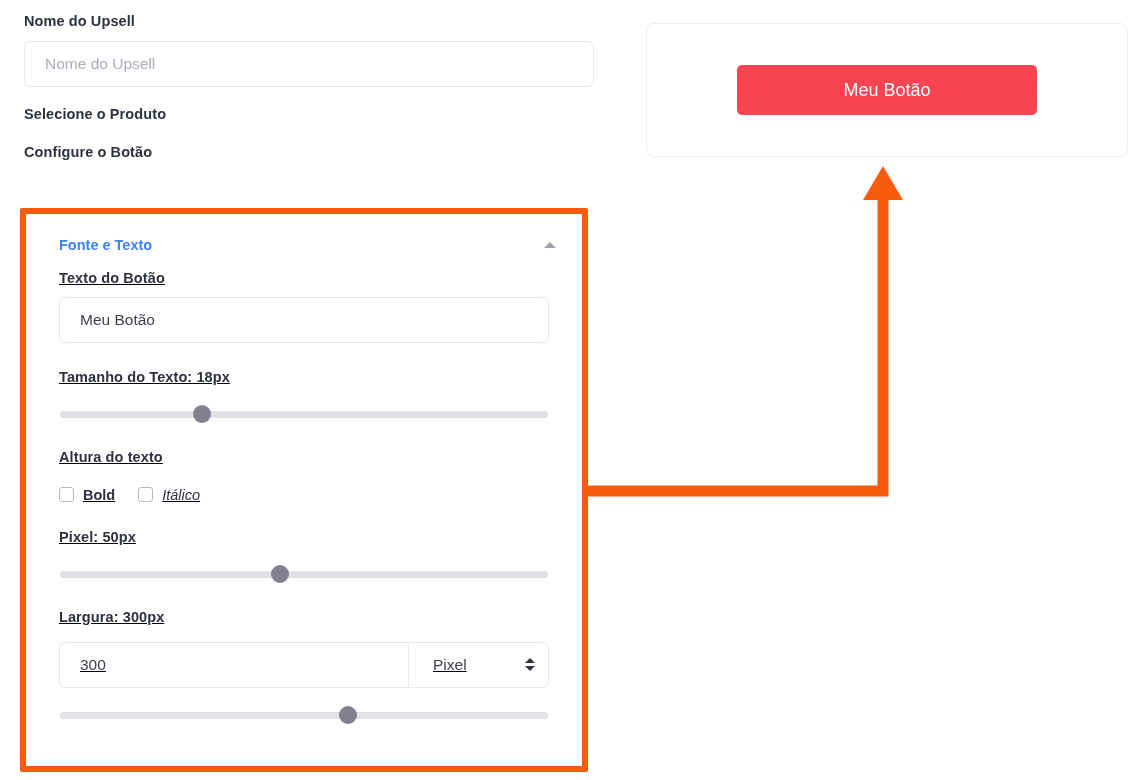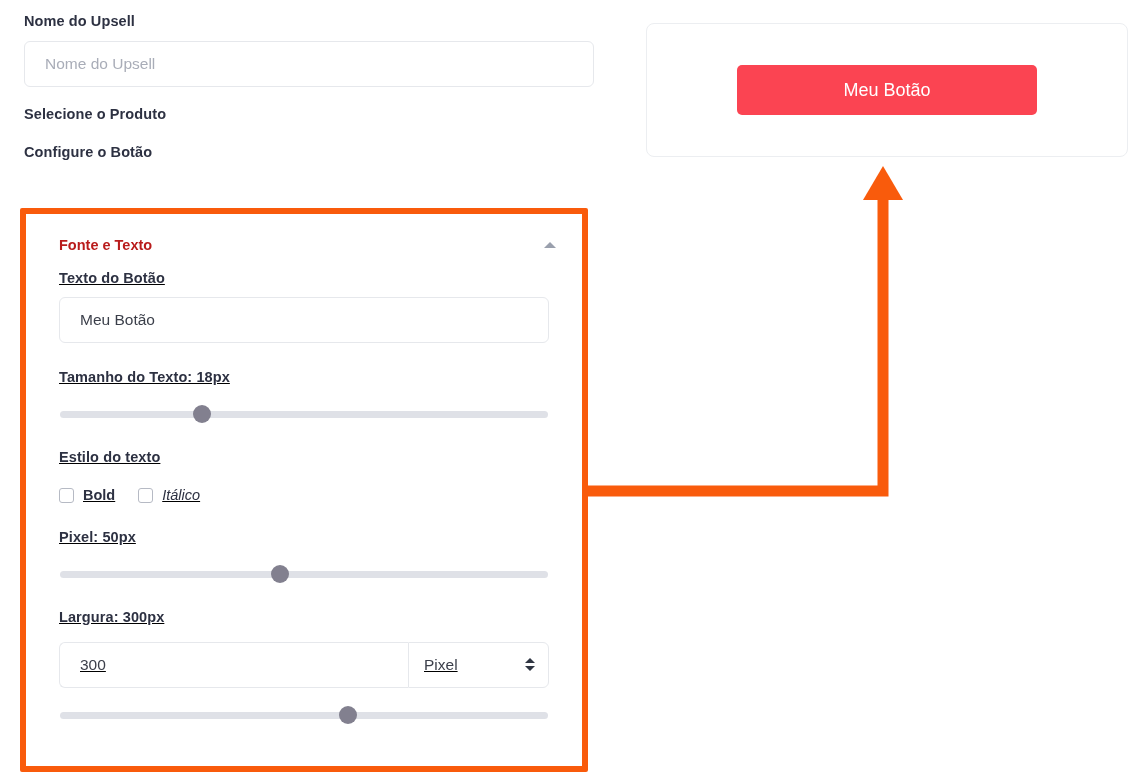--- a/index.html
+++ b/index.html
@@ -112,21 +112,21 @@
   #panel-header {
     display: flex;
     align-items: center;
     justify-content: space-between;
     padding: 0 6px 0 13px;
     height: 22px;
   }
   #panel-title {
     font-size: 14.5px;
     font-weight: bold;
-    color: #b91c1c;
+    color: #3b82f6;
   }
   .tri-up {
     width: 0; height: 0;
     border-left: 6px solid transparent;
     border-right: 6px solid transparent;
     border-bottom: 6px solid #9aa0ad;
     cursor: pointer;
   }
 
   #panel-body { padding: 0 13px; text-decoration: underline; }
@@ -158,21 +158,21 @@
     transform: translateX(-50%);
   }
 
   
   #style-row {
     display: flex;
     align-items: center;
     gap: 10px;
     margin-top: 21px;
   }
-  .cb-item { display: flex; align-items: center; gap: 9px; cursor: pointer; }
+  .cb-item { display: flex; gap: 9px; cursor: pointer; }
   .cb-item + .cb-item { margin-left: 13px; }
   .cbox {
     width: 15px; height: 15px;
     border: 1px solid #b6bac4;
     border-radius: 3px;
     background: #fff;
   }
   .cb-label { font-size: 14.5px; color: #2d3142; }
   .cb-label.bold { font-weight: bold; }
   .cb-label.italic { font-style: italic; }
@@ -181,21 +181,21 @@
   #largura-row {
     display: flex;
     margin-top: 16px;
   }
   #largura-value {
     flex: 1;
     border-radius: 6px 0 0 6px;
     border-right: none;
   }
   #unit-select-wrap { width: 141px; height: 46px; position: relative; }
-  #unit-select-wrap .select-box { border-radius: 0 6px 6px 0; padding-left: 15px; }
+  #unit-select-wrap .select-box { border-radius: 0 6px 6px 0; padding-left: 24px; }
 
   
   #preview-card {
     position: absolute;
     left: 646px;
     top: 23px;
     width: 482px;
     height: 134px;
     border: 1px solid #eceef1;
     border-radius: 8px;
@@ -254,21 +254,21 @@
         <input class="text-input" type="text" value="Meu Botão" style="">
 
         
         <div class="field-label gap-lg">Tamanho do Texto: 18px</div>
         <div class="slider">
           <div class="track"></div>
           <div class="thumb" style="left: 29%;"></div>
         </div>
 
         
-        <div class="field-label gap-lg">Estilo do texto</div>
+        <div class="field-label gap-lg">Altura do texto</div>
         <div id="style-row">
           <label class="cb-item">
             <span class="cbox"></span>
             <span class="cb-label bold">Bold</span>
           </label>
           <label class="cb-item">
             <span class="cbox"></span>
             <span class="cb-label italic">Itálico</span>
           </label>
         </div>

